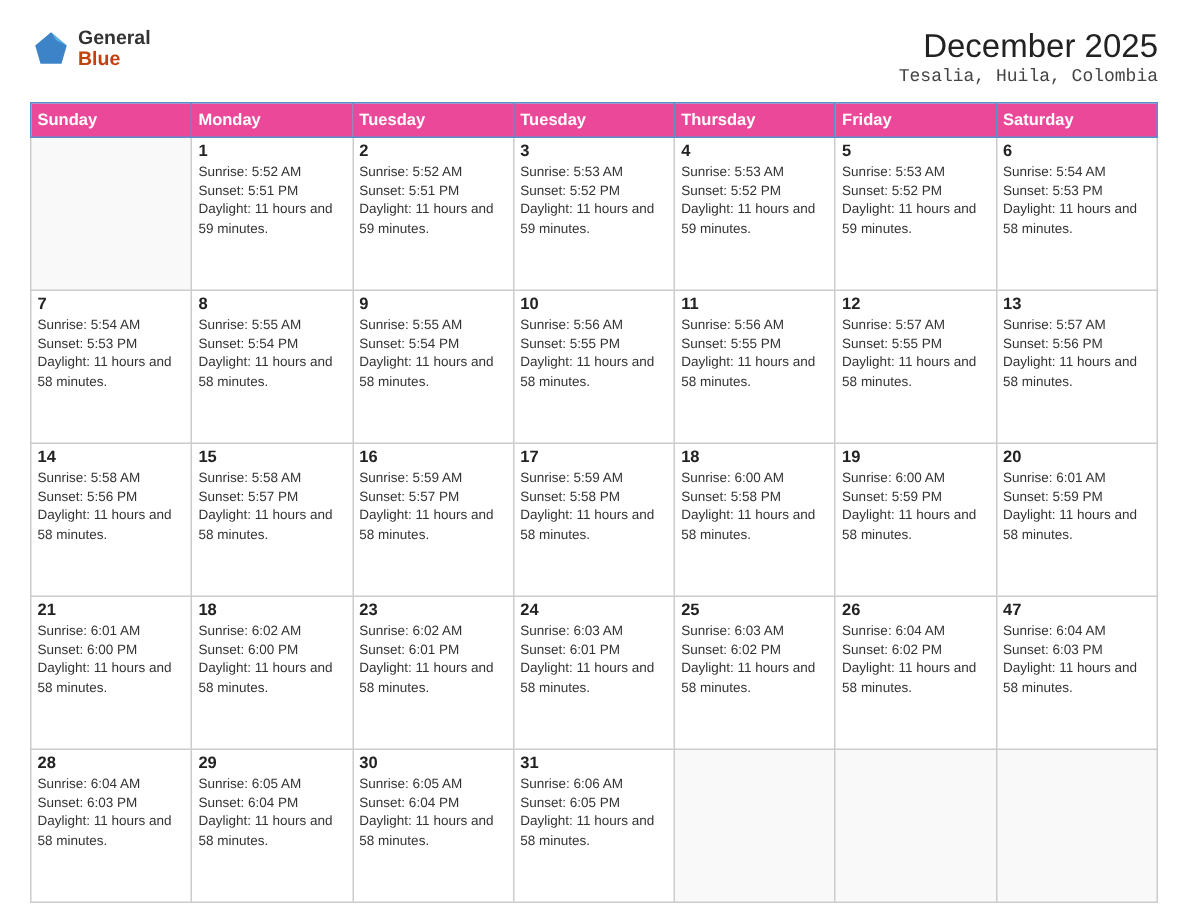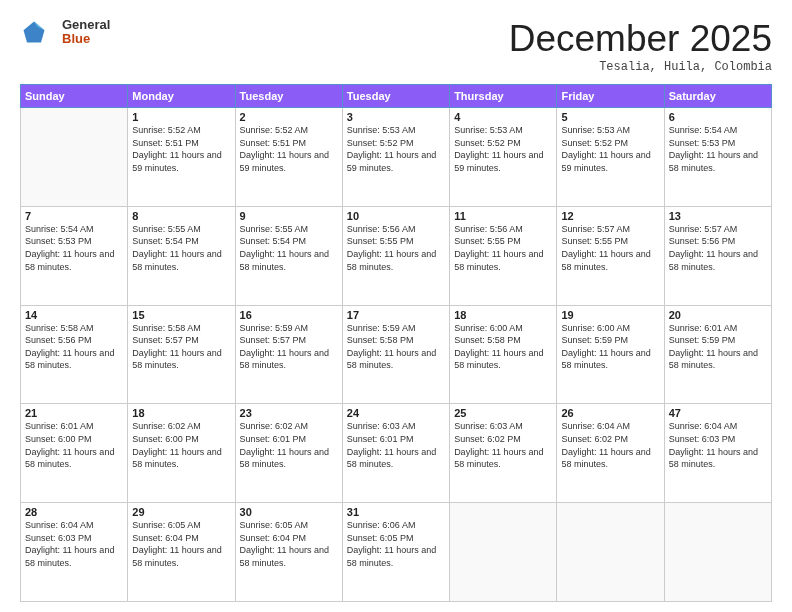--- a/index.html
+++ b/index.html
@@ -19,57 +19,57 @@
     }
     .header {
       display: flex;
       justify-content: space-between;
       align-items: flex-start;
       margin-bottom: 10px;
     }
     .logo {
       display: flex;
       align-items: center;
-      gap: 14px;
+      gap: 4px;
     }
     .logo-text {
       display: flex;
       flex-direction: column;
       font-size: 13px;
       font-weight: bold;
       line-height: 1.1;
     }
     .logo-general { color: #333; }
     .logo-blue { color: #c2410c; }
     .logo-icon {
       width: 28px;
       height: 28px;
     }
     .title-block {
       text-align: right;
     }
     .title-block h1 {
-      font-size: 37px;
+      font-size: 22px;
       font-weight: 400;
       color: #222;
     }
     .title-block h2 {
       font-size: 12px;
       font-weight: 400;
       color: #444;
       font-family: Liberation Mono, monospace;
     }
     .calendar {
       border: 1px solid #ccc;
       border-collapse: collapse;
       width: 100%;
       flex: 1;
     }
     .calendar th {
-      background-color: #8b5cf6;
+      background-color: #ec4899;
       color: #fff;
       font-size: 11px;
       font-weight: bold;
       padding: 5px 4px;
       text-align: left;
       border: 1px solid #5590cc;
     }
     .calendar td {
       border: 1px solid #ccc;
       vertical-align: top;

